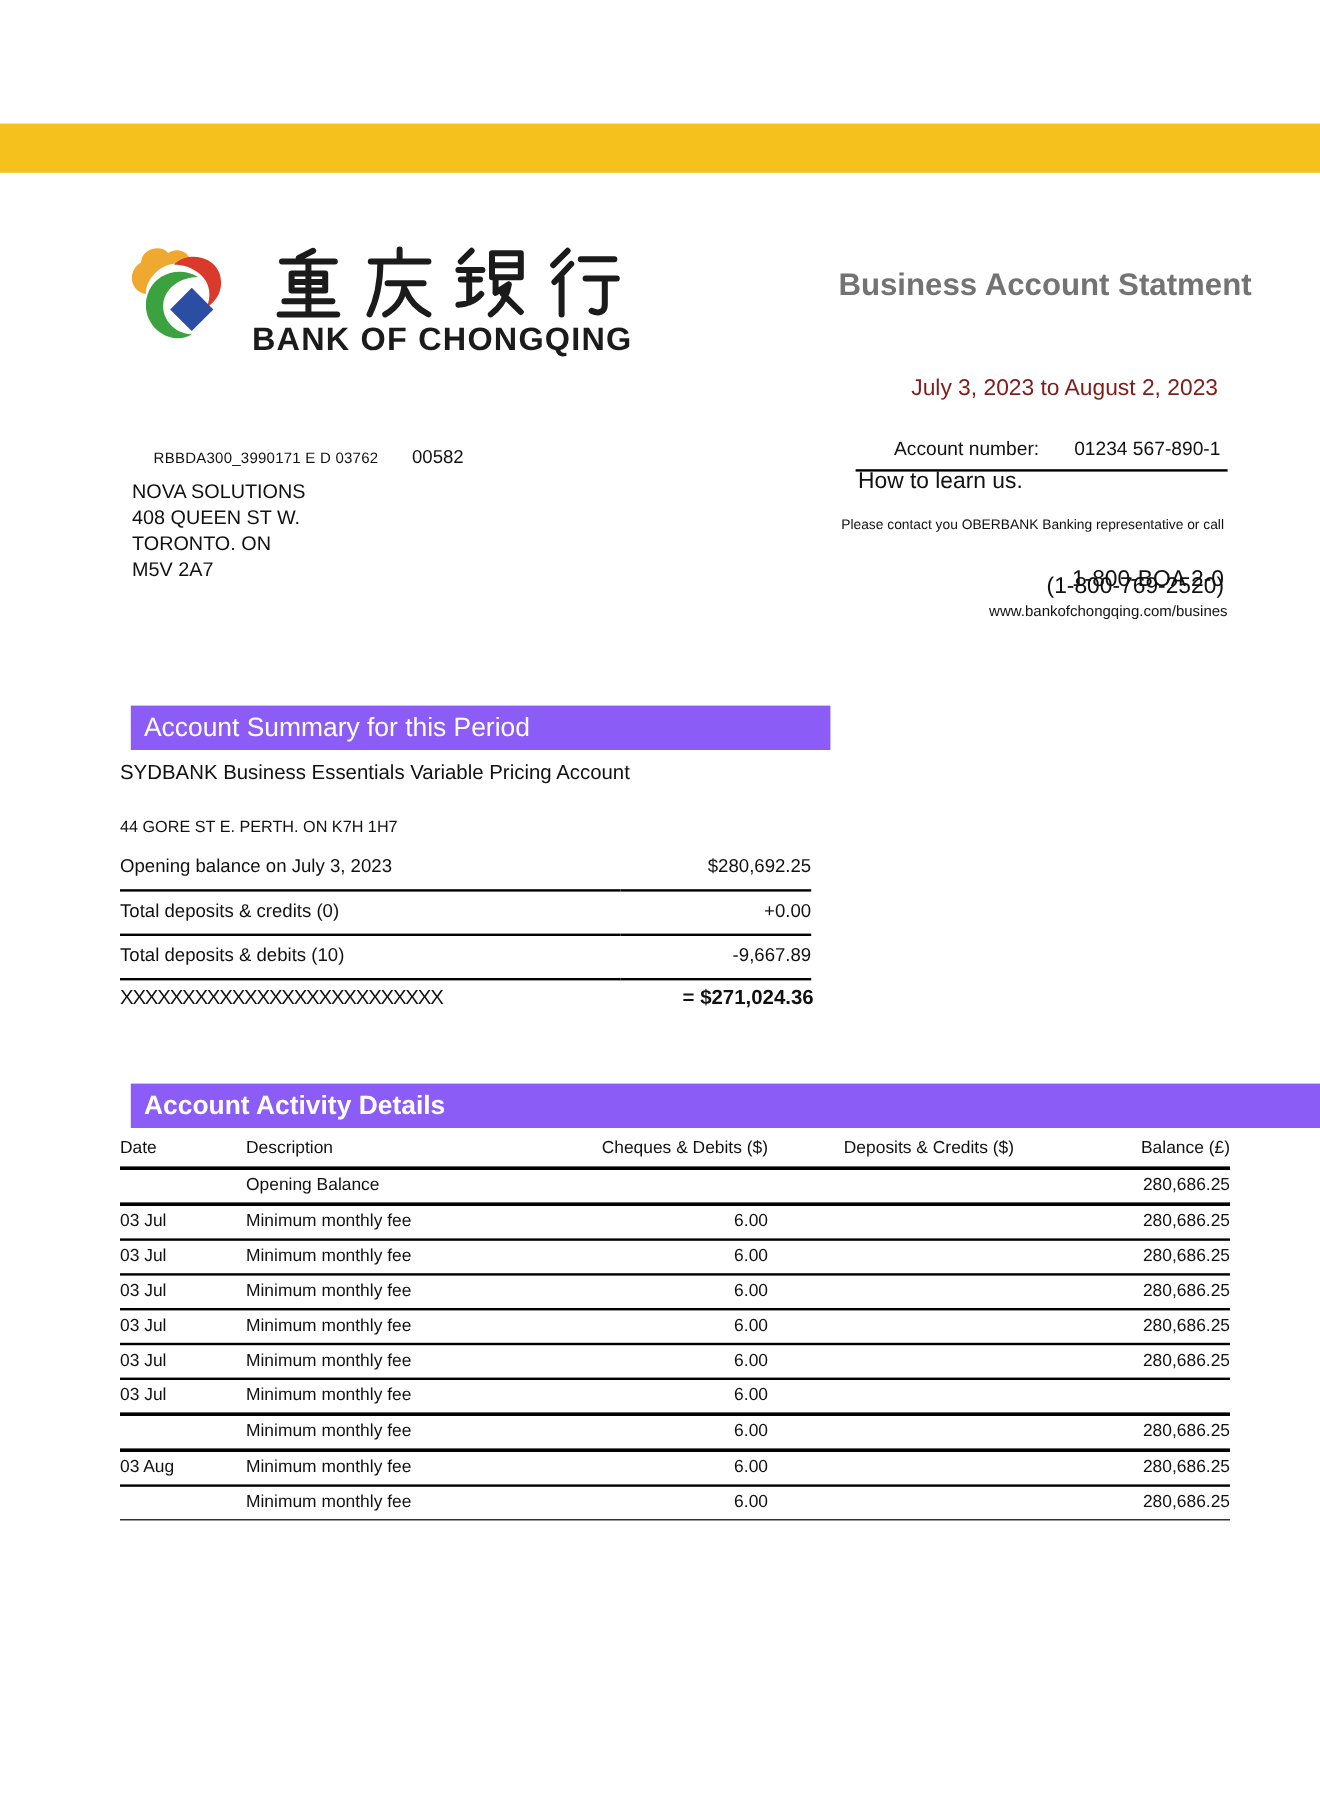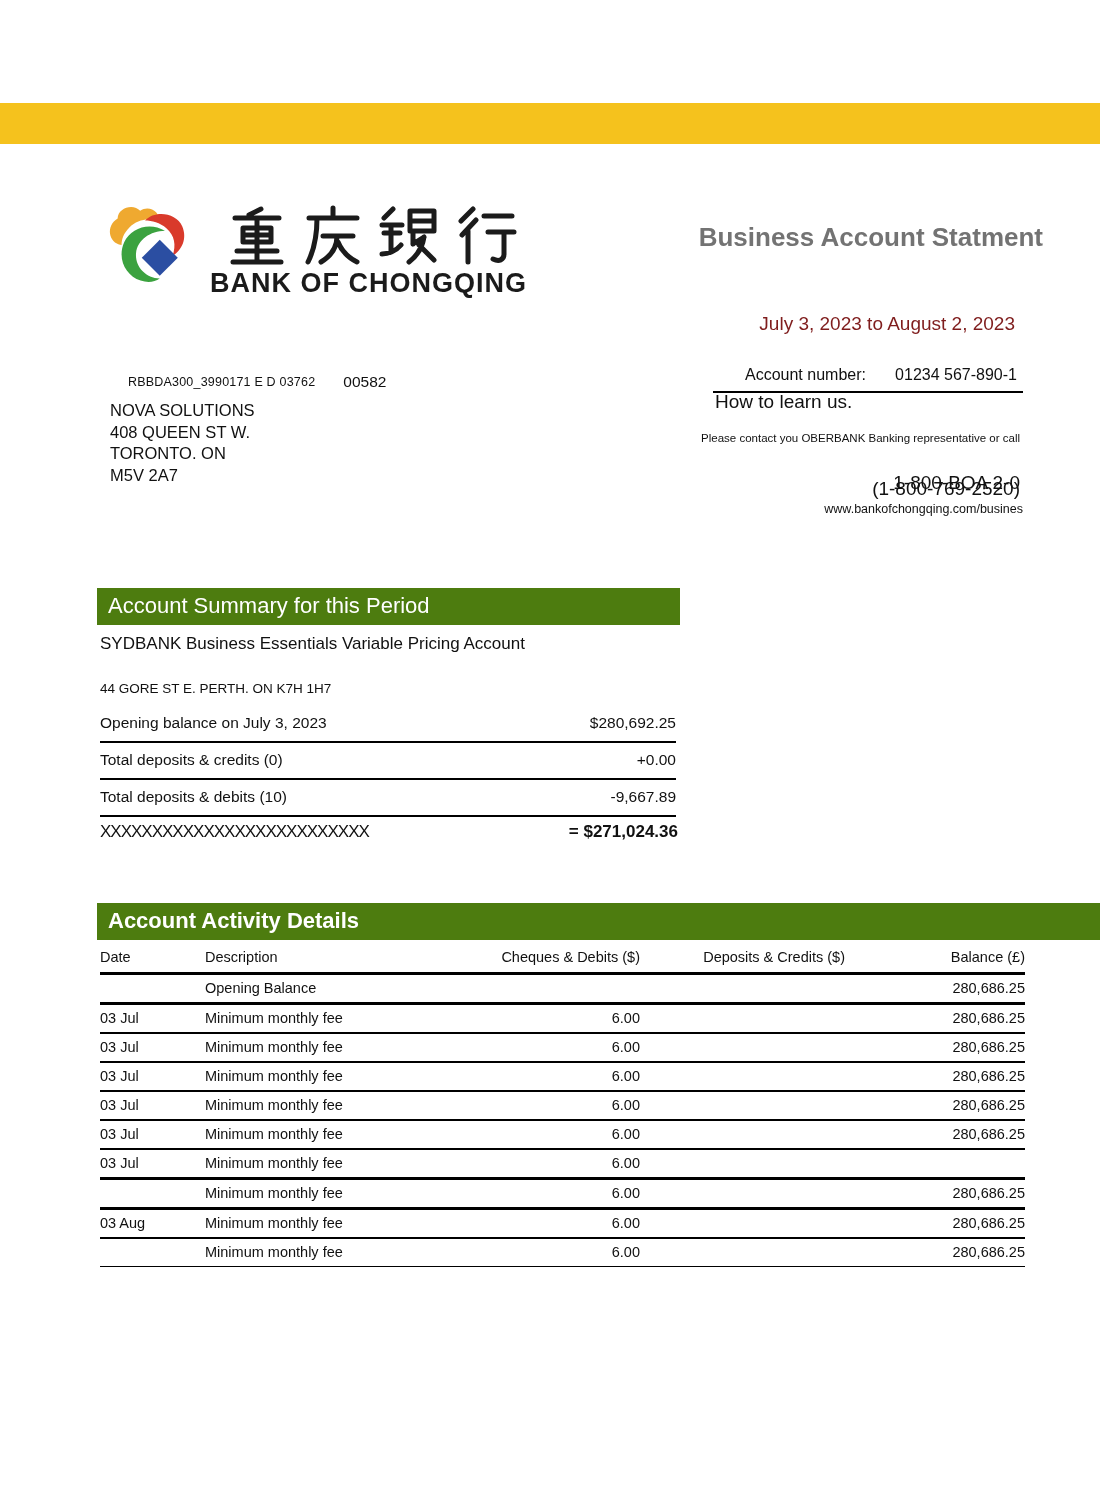--- a/index.html
+++ b/index.html
@@ -25,22 +25,22 @@
   .phone2 { position:absolute; top:478px; right:80px; font-size:19px; }
   .website { position:absolute; top:502px; right:77px; font-size:12.5px; }
 
   
   .ref-line { position:absolute; top:373px; left:110px; display:flex; align-items:center;margin-left:18px; }
   .ref-code { font-size:12.5px; letter-spacing:0.2px; }
   .ref-num { font-size:15.5px; margin-left:28px; }
   .recipient { position:absolute; top:400px; left:110px; font-size:16.5px; line-height:21.5px; }
 
   
-  .banner { position:absolute; height:37px; background:#4d7c0f; color:#fff; font-size:22px;
-            line-height:36px; padding-left:11px; font-weight:400; }
+  .banner { position:absolute; height:37px; background:#8b5cf6; color:#fff; font-size:22px;
+            line-height:36px; padding-left:11px; font-weight:400;margin-left:12px; }
   .banner-summary { top:588px; left:97px; width:583px; }
   .banner-activity { top:903px; left:97px; width:1068px; font-weight:600; }
 
   
   .acct-type { position:absolute; top:634px; left:100px; font-size:17px; }
   .branch { position:absolute; top:681px; left:100px; font-size:13.5px; }
   .summary-table { position:absolute; top:706px; left:100px; width:576px; border-collapse:collapse; }
   .summary-table td { border-bottom:2px solid #000; padding:8px 0 9px 0; font-size:15.5px; }
   .summary-table td.val { text-align:right; }
   .masked-row { position:absolute; top:822px; left:100px; width:578px; display:flex;

